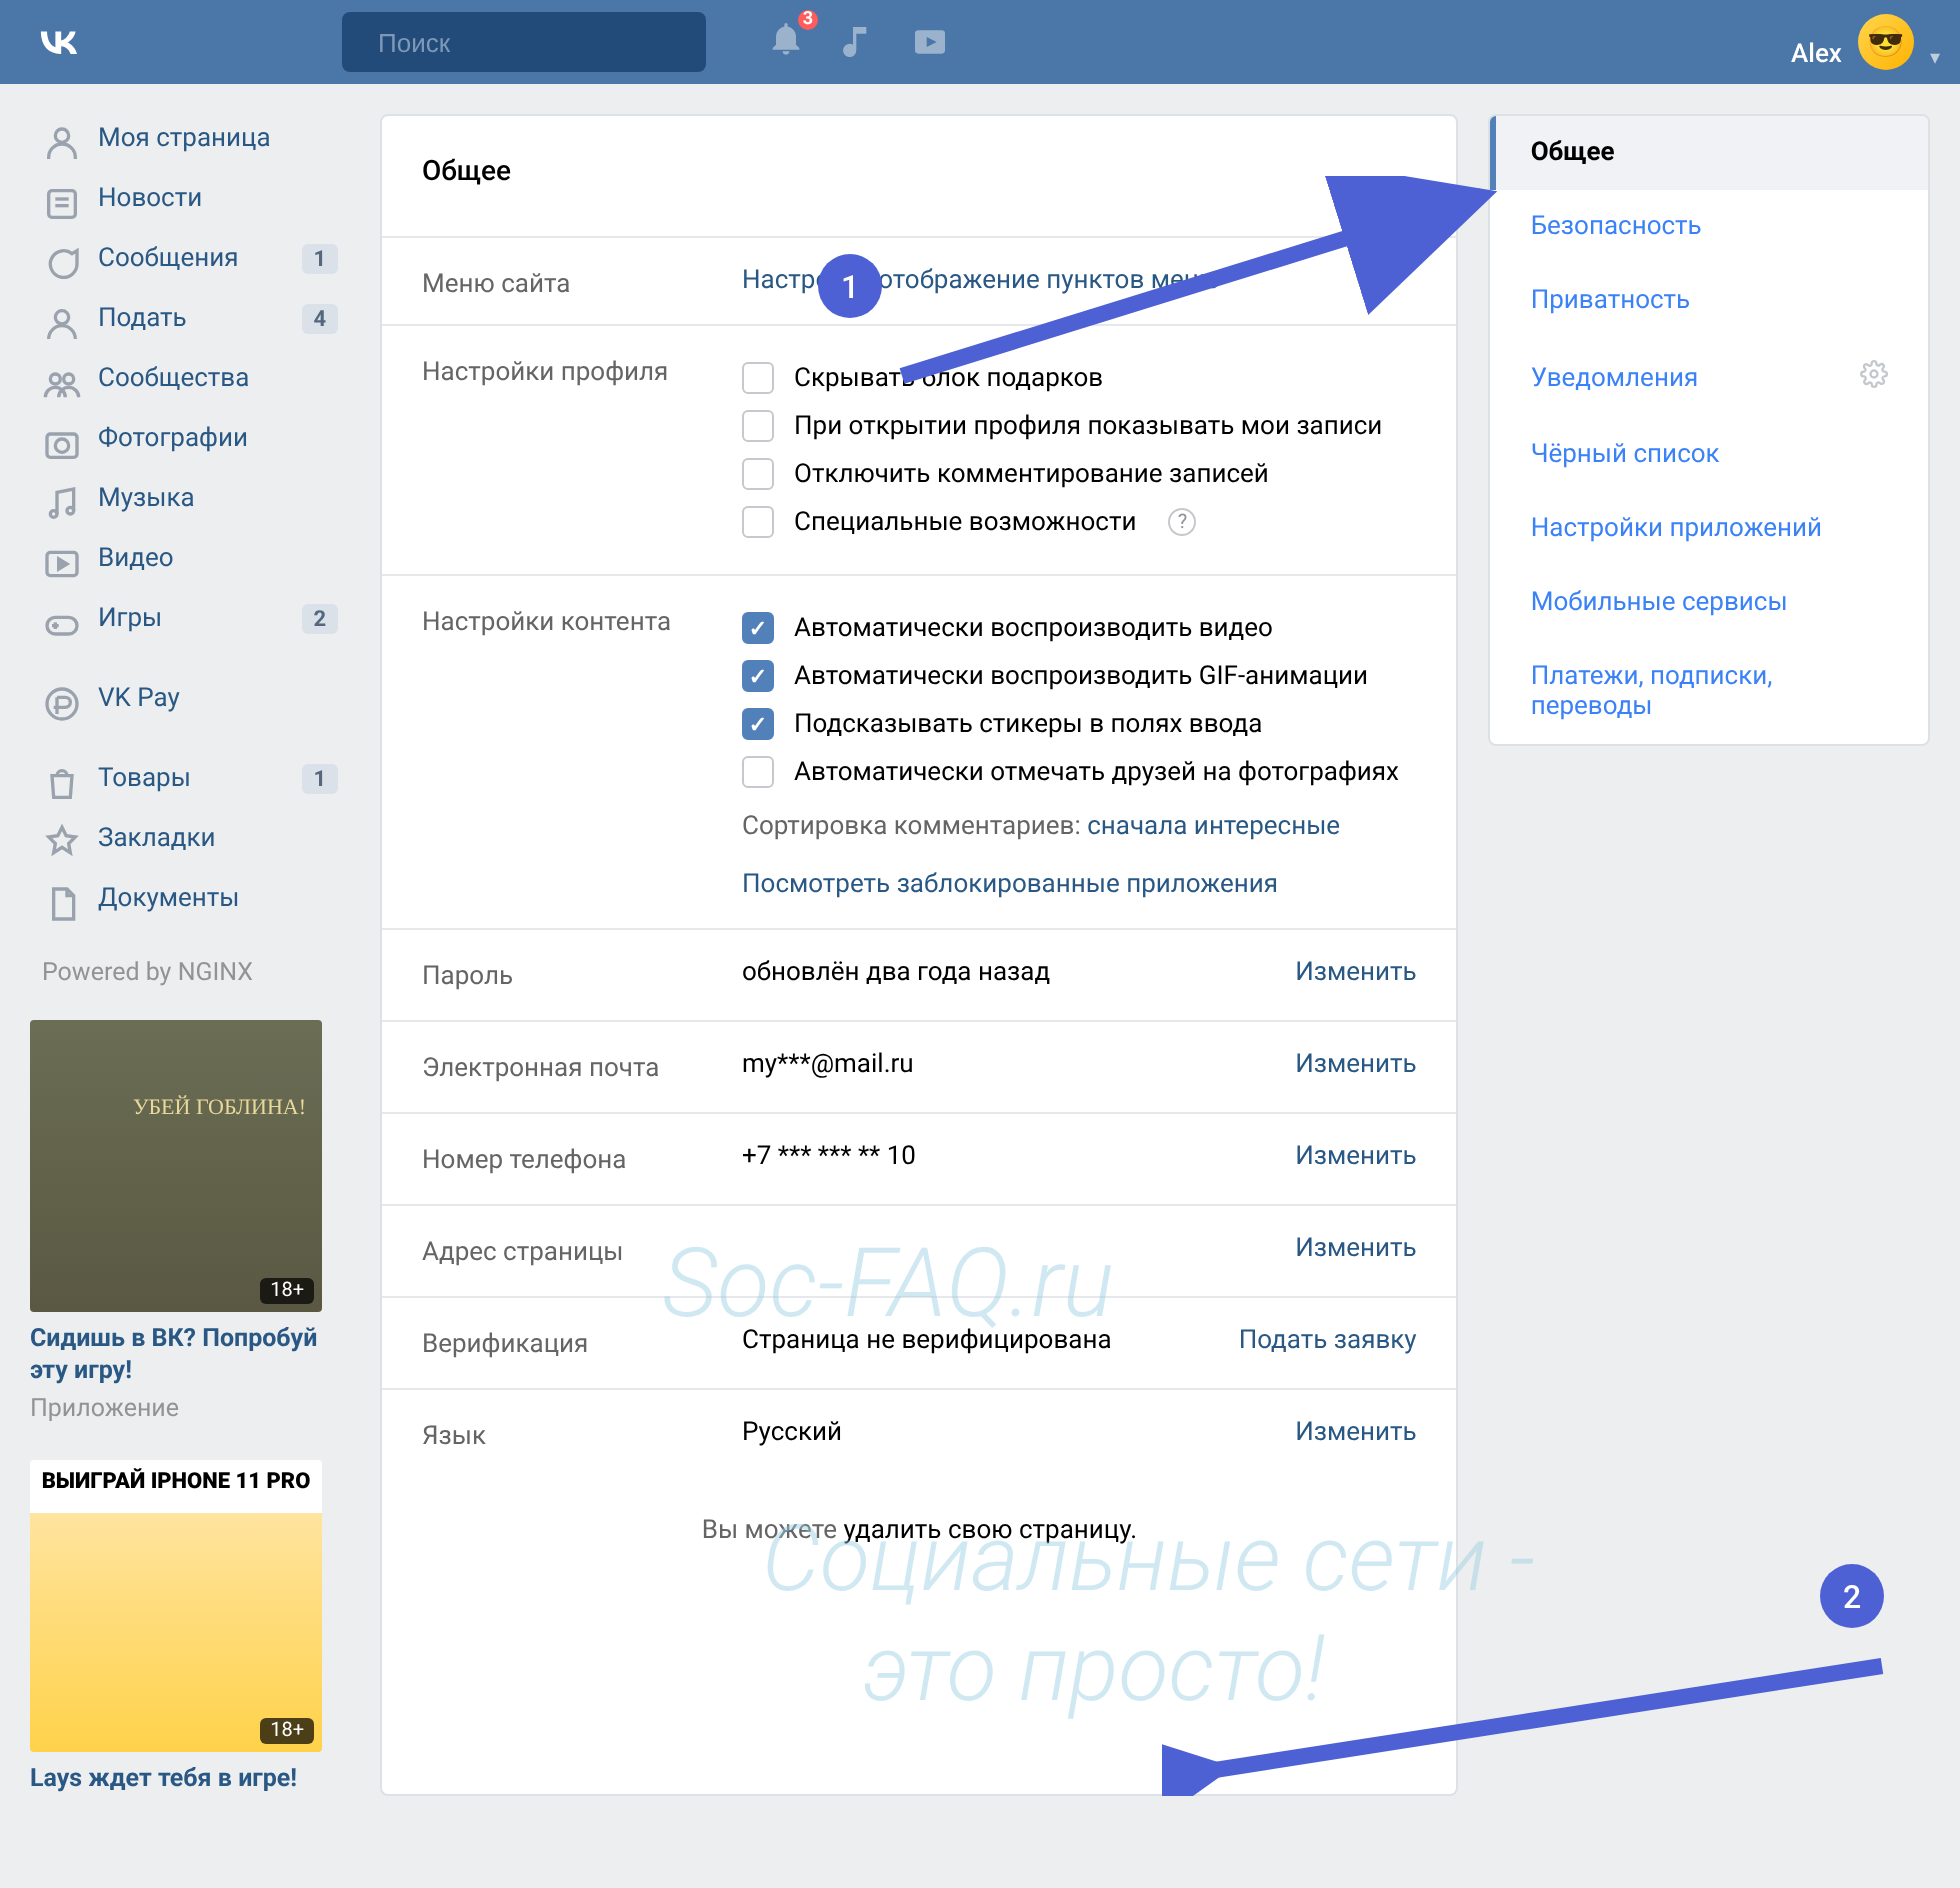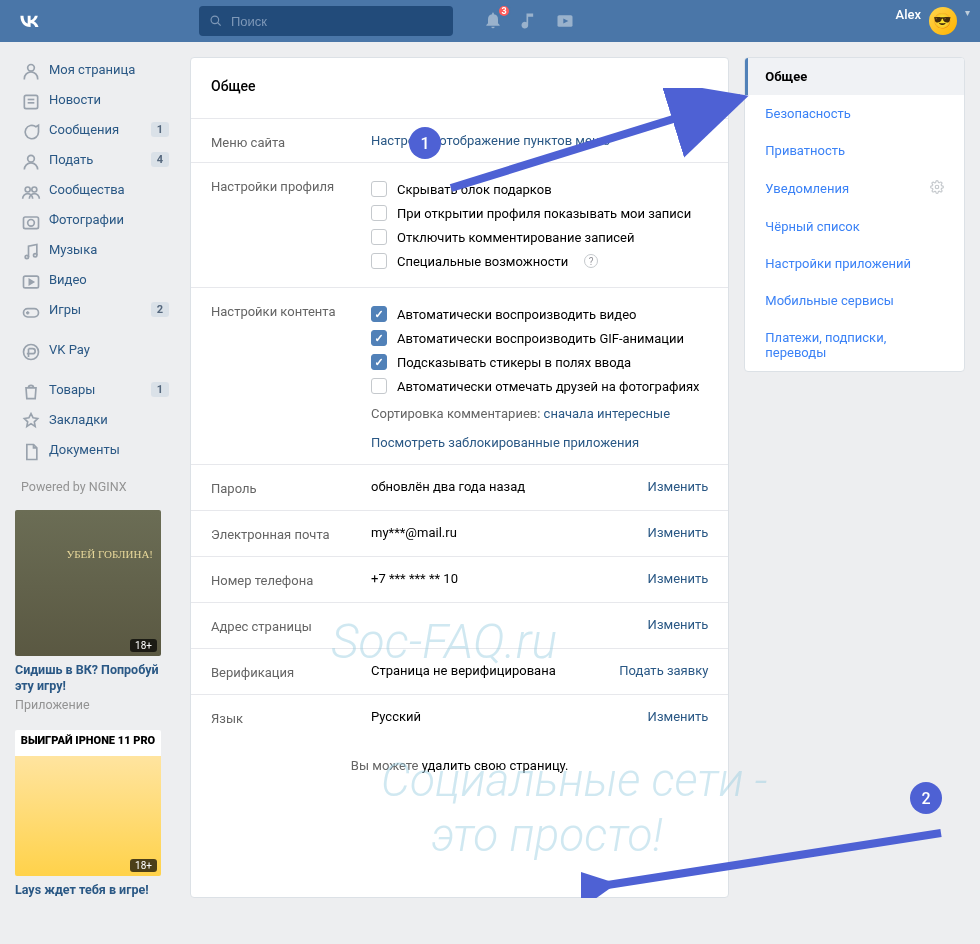--- a/index.html
+++ b/index.html
@@ -23,26 +23,25 @@
   }
   .logo {
     width: 28px; height: 28px;
     margin-right: 128px;
     display: flex; align-items: center; justify-content: center;
   }
   .search-box {
     background: #224b7a;
     border-radius: 4px;
     height: 30px;
-    width: 254px;
+    width: 182px;
     display: flex;
     align-items: center;
     padding: 0 10px;
     color: #7e98b8;
-    margin-left: 28px;
   }
   .search-box input {
     background: transparent;
     border: none;
     outline: none;
     color: #fff;
     margin-left: 8px;
     font-size: 13px;
   }
   .search-box input::placeholder { color: #7e98b8; }
@@ -61,21 +60,21 @@
     font-size: 9px;
     font-weight: bold;
     border-radius: 50%;
     width: 14px; height: 14px;
     display: flex; align-items: center; justify-content: center;
     border: 2px solid #4a76a8;
   }
   .header-spacer { flex: 1; }
   .user-area {
     display: flex;
-    align-items: flex-start;
+    align-items: flex-end;
     gap: 8px;
     color: #fff;
     font-size: 13px;
     font-weight: 500;
     cursor: pointer;
   }
   .avatar {
     width: 28px; height: 28px; border-radius: 50%;
     background: linear-gradient(135deg,#ffd54f,#ffb300);
     display: flex; align-items: center; justify-content: center;

